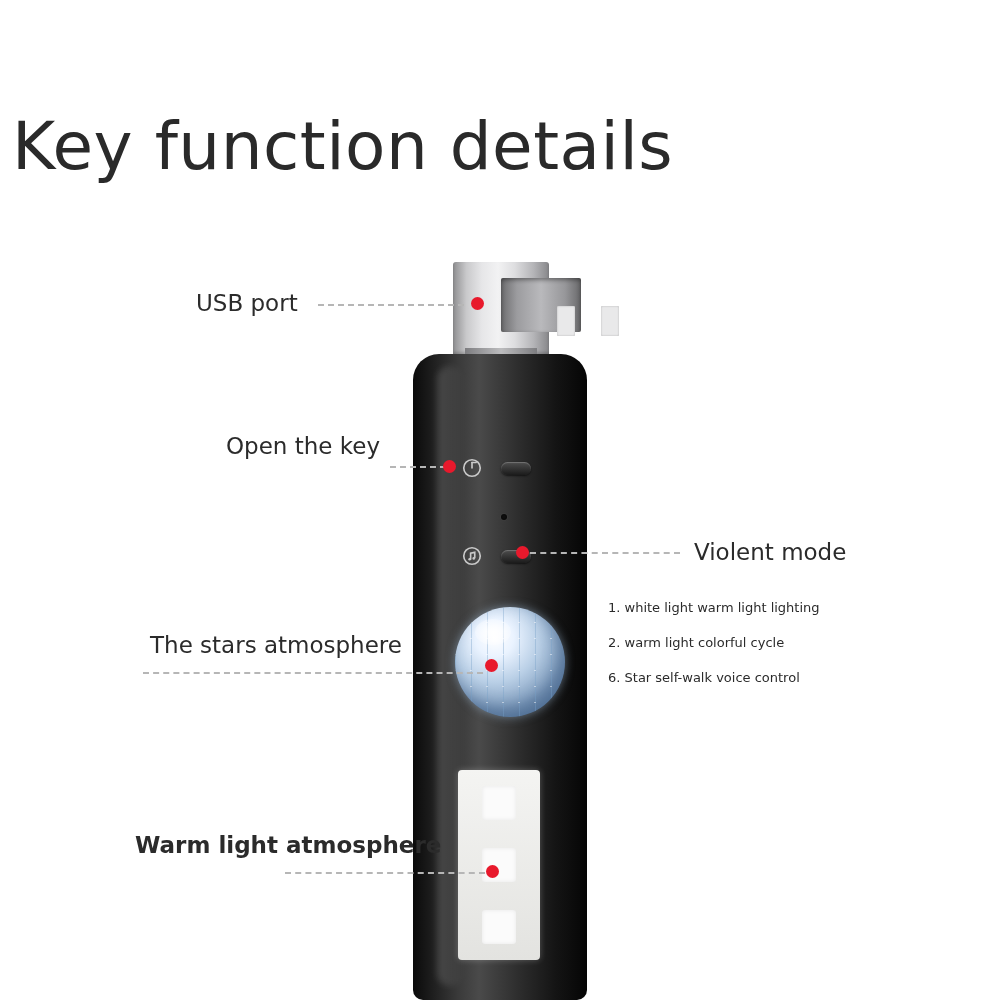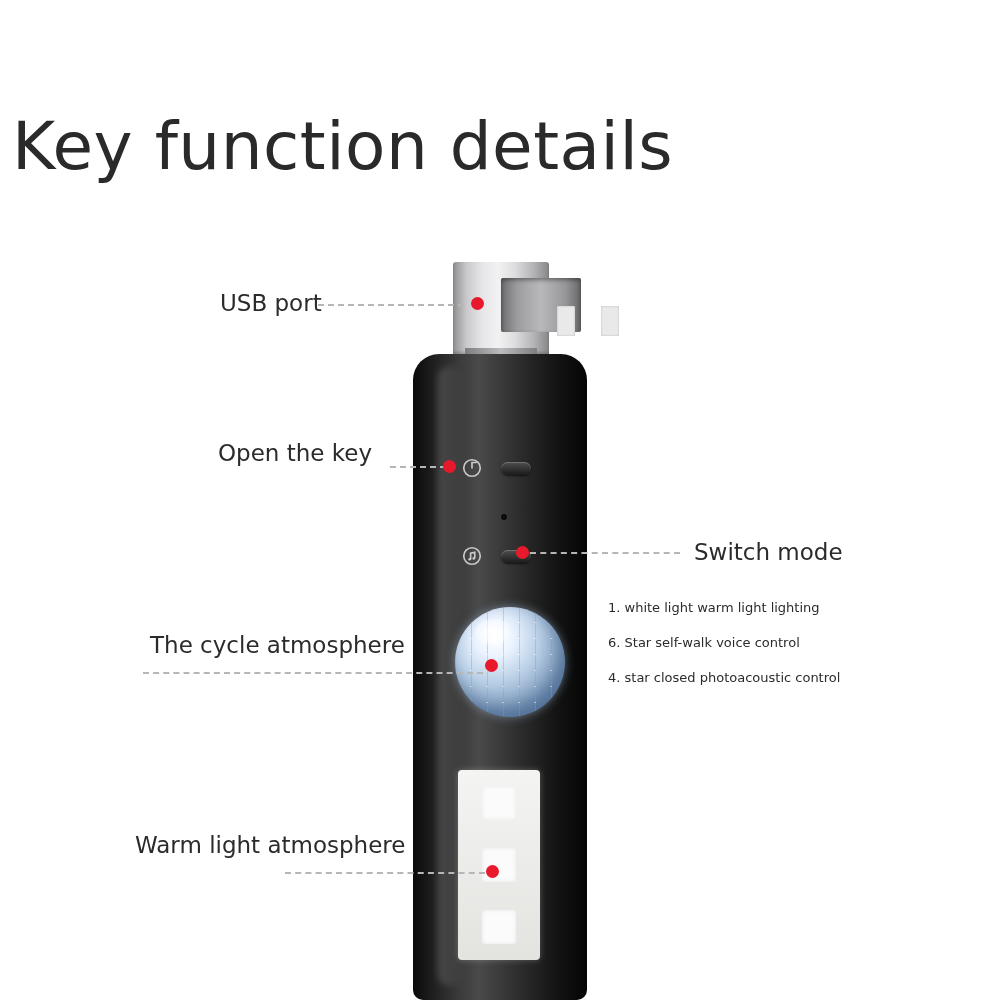--- a/index.html
+++ b/index.html
@@ -259,37 +259,37 @@
     <div class="dome-highlight"></div>
   </div>
 
   <div class="panel">
     <div class="led l1"></div>
     <div class="led l2"></div>
     <div class="led l3"></div>
   </div>
 </div>
 
-<div class="label" style="left:196px; top:290px;margin-left:24px;">USB port</div>
+<div class="label" style="left:196px; top:290px;">USB port</div>
 <div class="dash" style="left:318px; top:304px; width:146px;"></div>
 <div class="dot" style="left:471px; top:297px;"></div>
 
-<div class="label" style="left:218px; top:433px;margin-top:7px;">Open the key</div>
+<div class="label" style="left:226px; top:433px;">Open the key</div>
 <div class="dash" style="left:390px; top:466px; width:56px;"></div>
 <div class="dot" style="left:443px; top:460px;"></div>
 
 <div class="dot" style="left:516px; top:546px;"></div>
 <div class="dash" style="left:530px; top:552px; width:150px;"></div>
-<div class="label" style="left:694px; top:539px;">Switch mode</div>
+<div class="label" style="left:694px; top:539px;">Violent mode</div>
 
 <div class="mode-list">
   <div>1. white light warm light lighting</div>
+  <div>2. warm light colorful cycle</div>
   <div>6. Star self-walk voice control</div>
-  <div>4. star closed photoacoustic control</div>
 </div>
 
-<div class="label" style="left:150px; top:632px;">The cycle atmosphere</div>
+<div class="label" style="left:150px; top:632px;">The stars atmosphere</div>
 <div class="dash" style="left:143px; top:672px; width:340px;"></div>
 <div class="dot" style="left:485px; top:659px;"></div>
 
-<div class="label" style="left:135px; top:832px;">Warm light atmosphere</div>
+<div class="label" style="left:135px; top:832px;font-weight:bold;">Warm light atmosphere</div>
 <div class="dash" style="left:285px; top:872px; width:200px;"></div>
 <div class="dot" style="left:486px; top:865px;"></div>
 
 </body></html>

